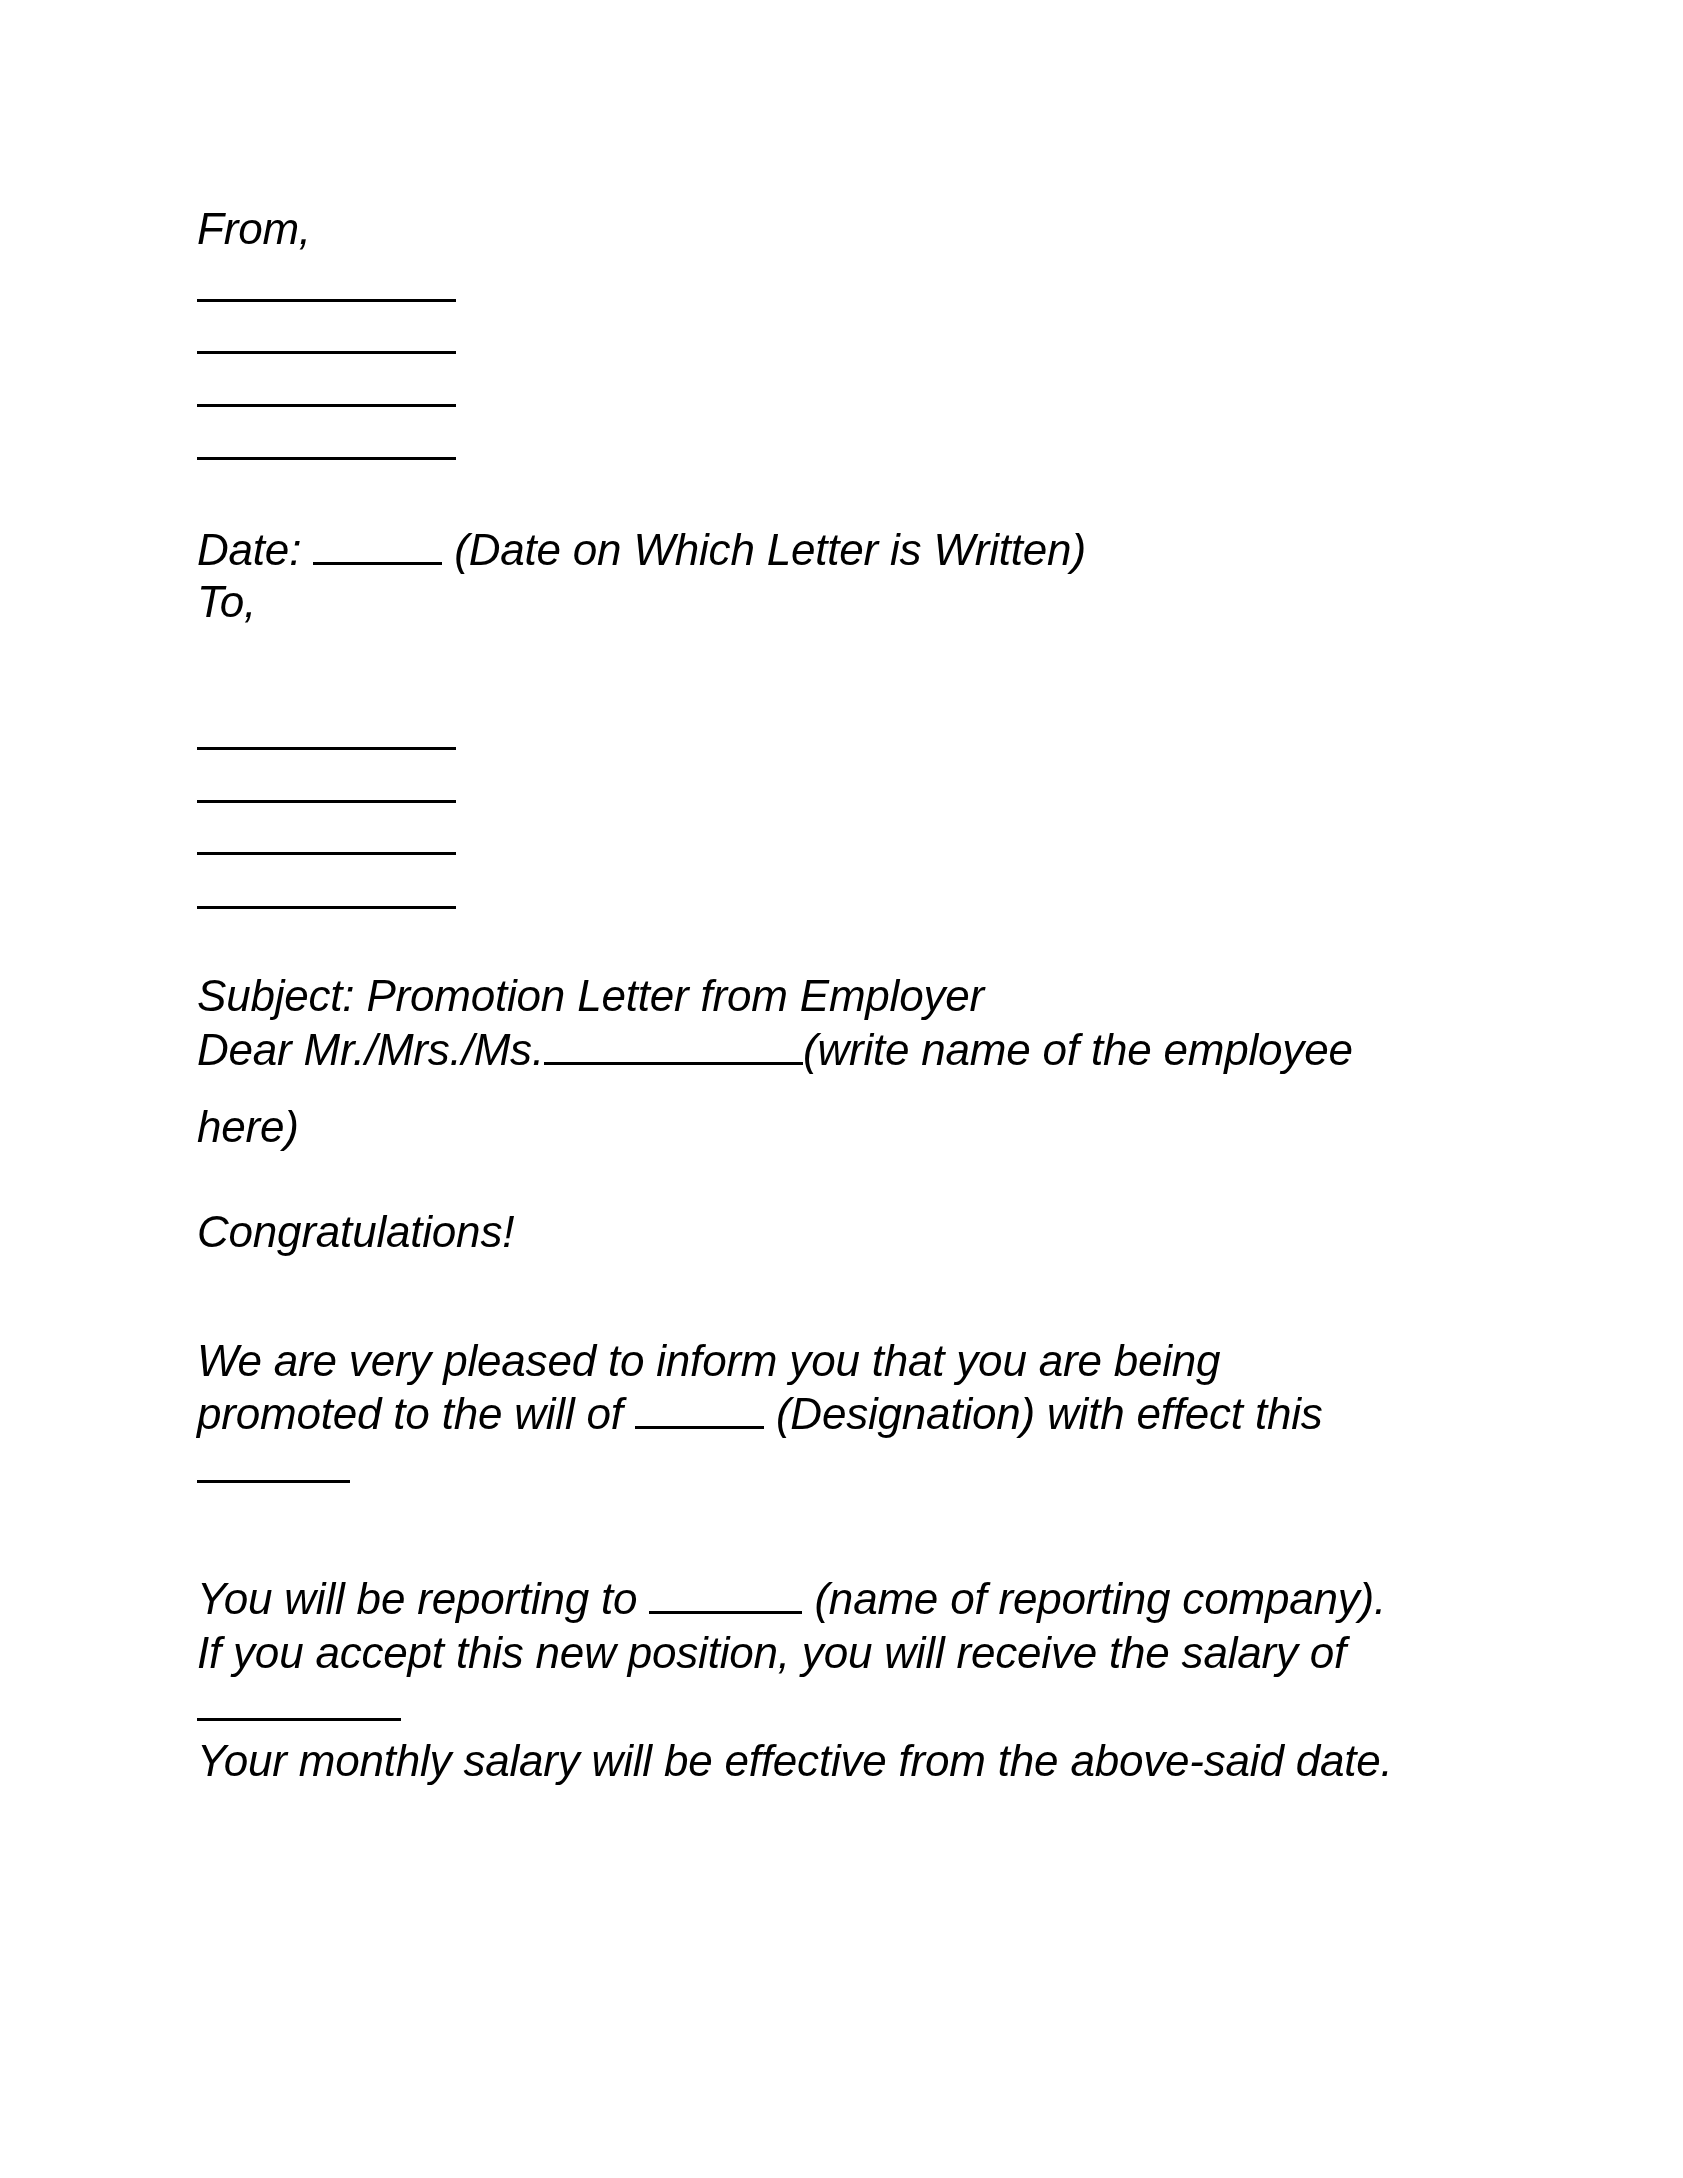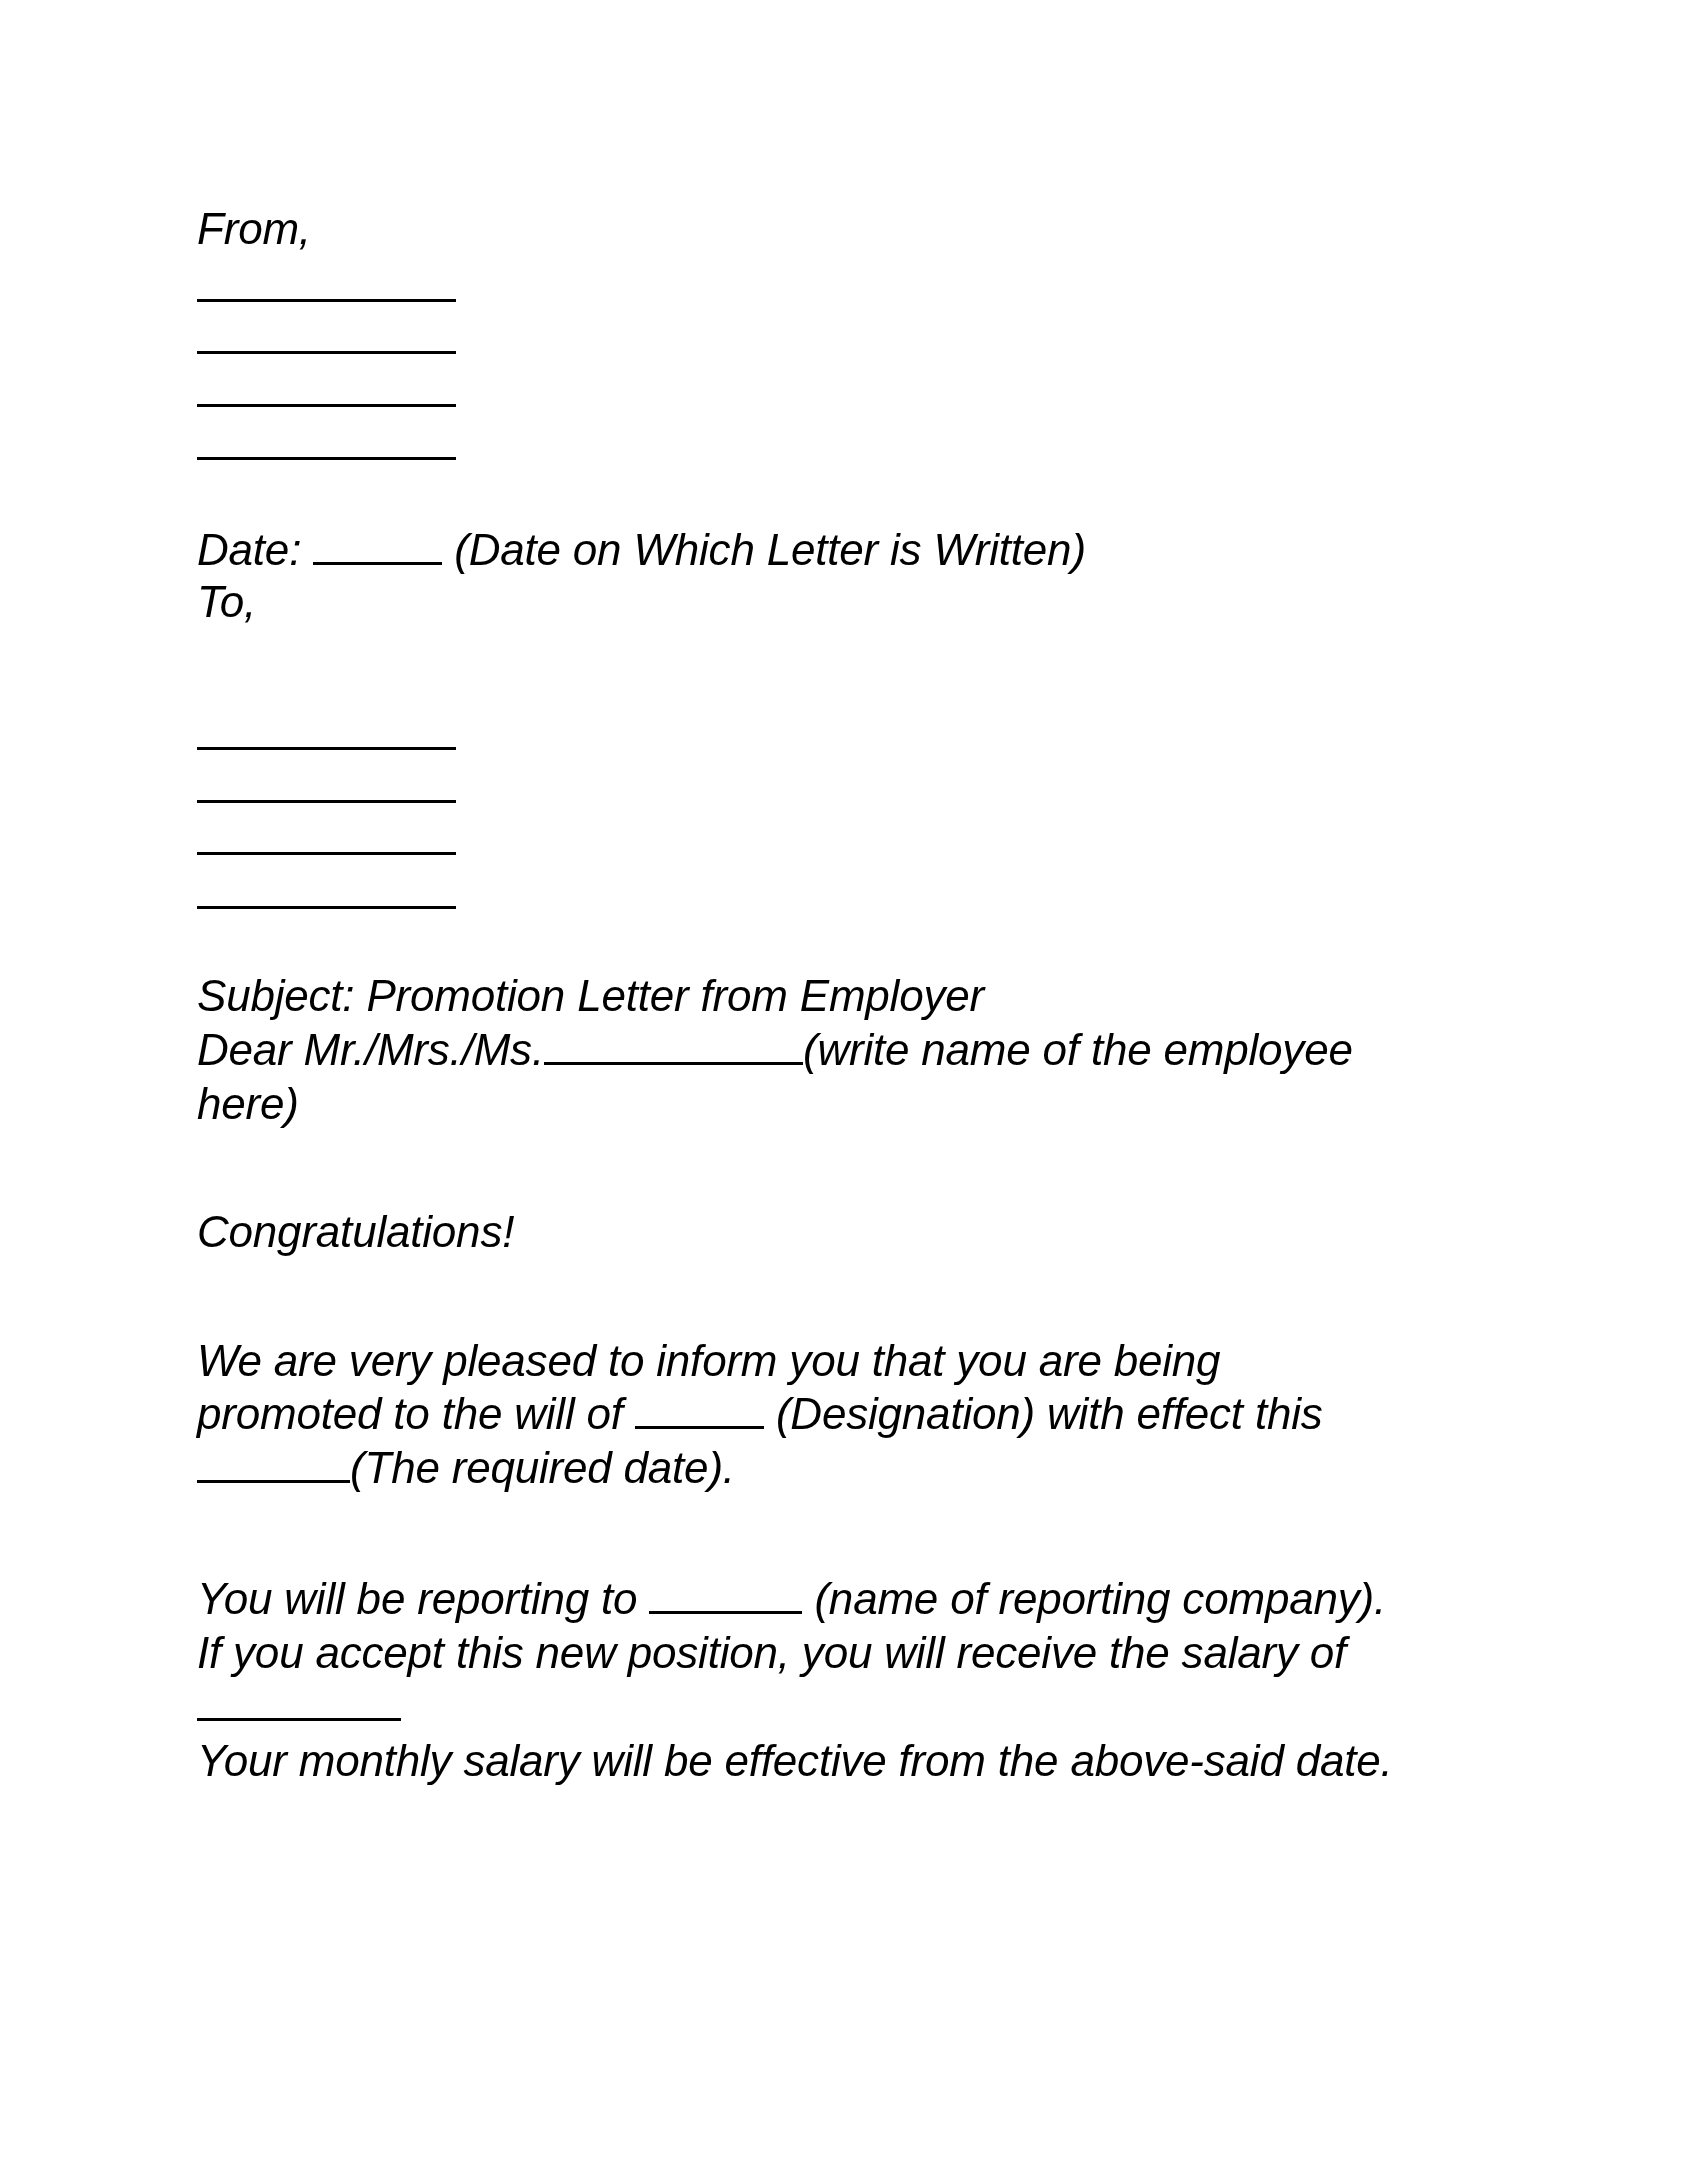--- a/index.html
+++ b/index.html
@@ -25,27 +25,27 @@
   <div class="line" style="top:523px"><span>Date:</span> <span class="u" style="width:129px"></span> <span>(Date on Which Letter is Written)</span></div>
   <div class="line" style="top:575px">To,</div>
 
   <div class="blank" style="top:747px"></div>
   <div class="blank" style="top:800px"></div>
   <div class="blank" style="top:852px"></div>
   <div class="blank" style="top:906px"></div>
 
   <div class="line" style="top:969px">Subject: Promotion Letter from Employer</div>
   <div class="line" style="top:1023px"><span>Dear Mr./Mrs./Ms.</span><span class="u" style="width:259px"></span><span>(write name of the employee</span></div>
-  <div class="line" style="top:1077px">here)</div>
+  <div class="line" style="top:1100px">here)</div>
 
   <div class="line" style="top:1205px">Congratulations!</div>
 
   <div class="line" style="top:1334px">We are very pleased to inform you that you are being</div>
   <div class="line" style="top:1387px"><span>promoted to the will of</span> <span class="u" style="width:129px"></span> <span>(Designation) with effect this</span></div>
-  <div class="line" style="top:1441px"><span class="u" style="width:153px"></span><span>(The required date).</span></div>
+  <div class="line" style="top:1441px"><span class="u" style="width:153px"></span></div>
 
   <div class="line" style="top:1572px"><span>You will be reporting to</span> <span class="u" style="width:153px"></span> <span>(name of reporting company).</span></div>
   <div class="line" style="top:1626px">If you accept this new position, you will receive the salary of</div>
   <div class="line" style="top:1679px"><span class="u" style="width:204px"></span></div>
   <div class="line" style="top:1734px">Your monthly salary will be effective from the above-said date.</div>
 
 </div>
 
 
 </body></html>

